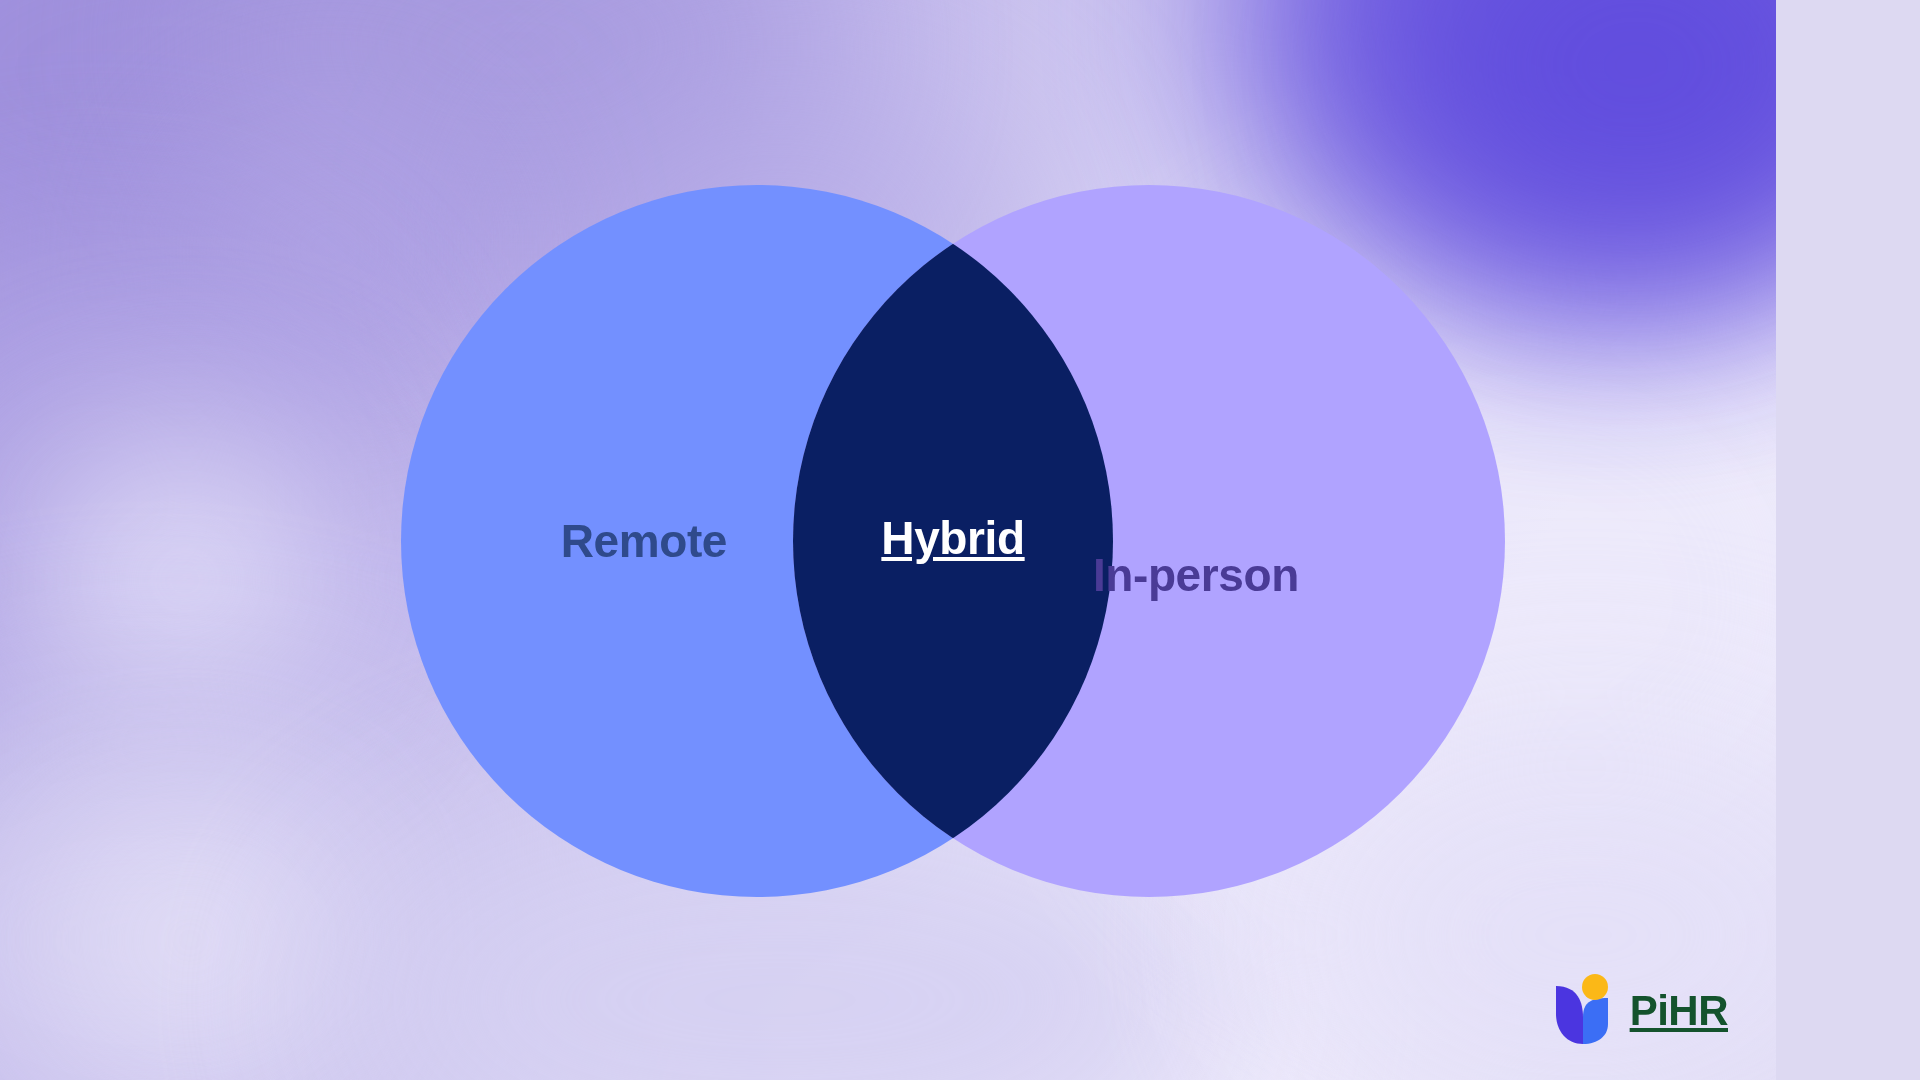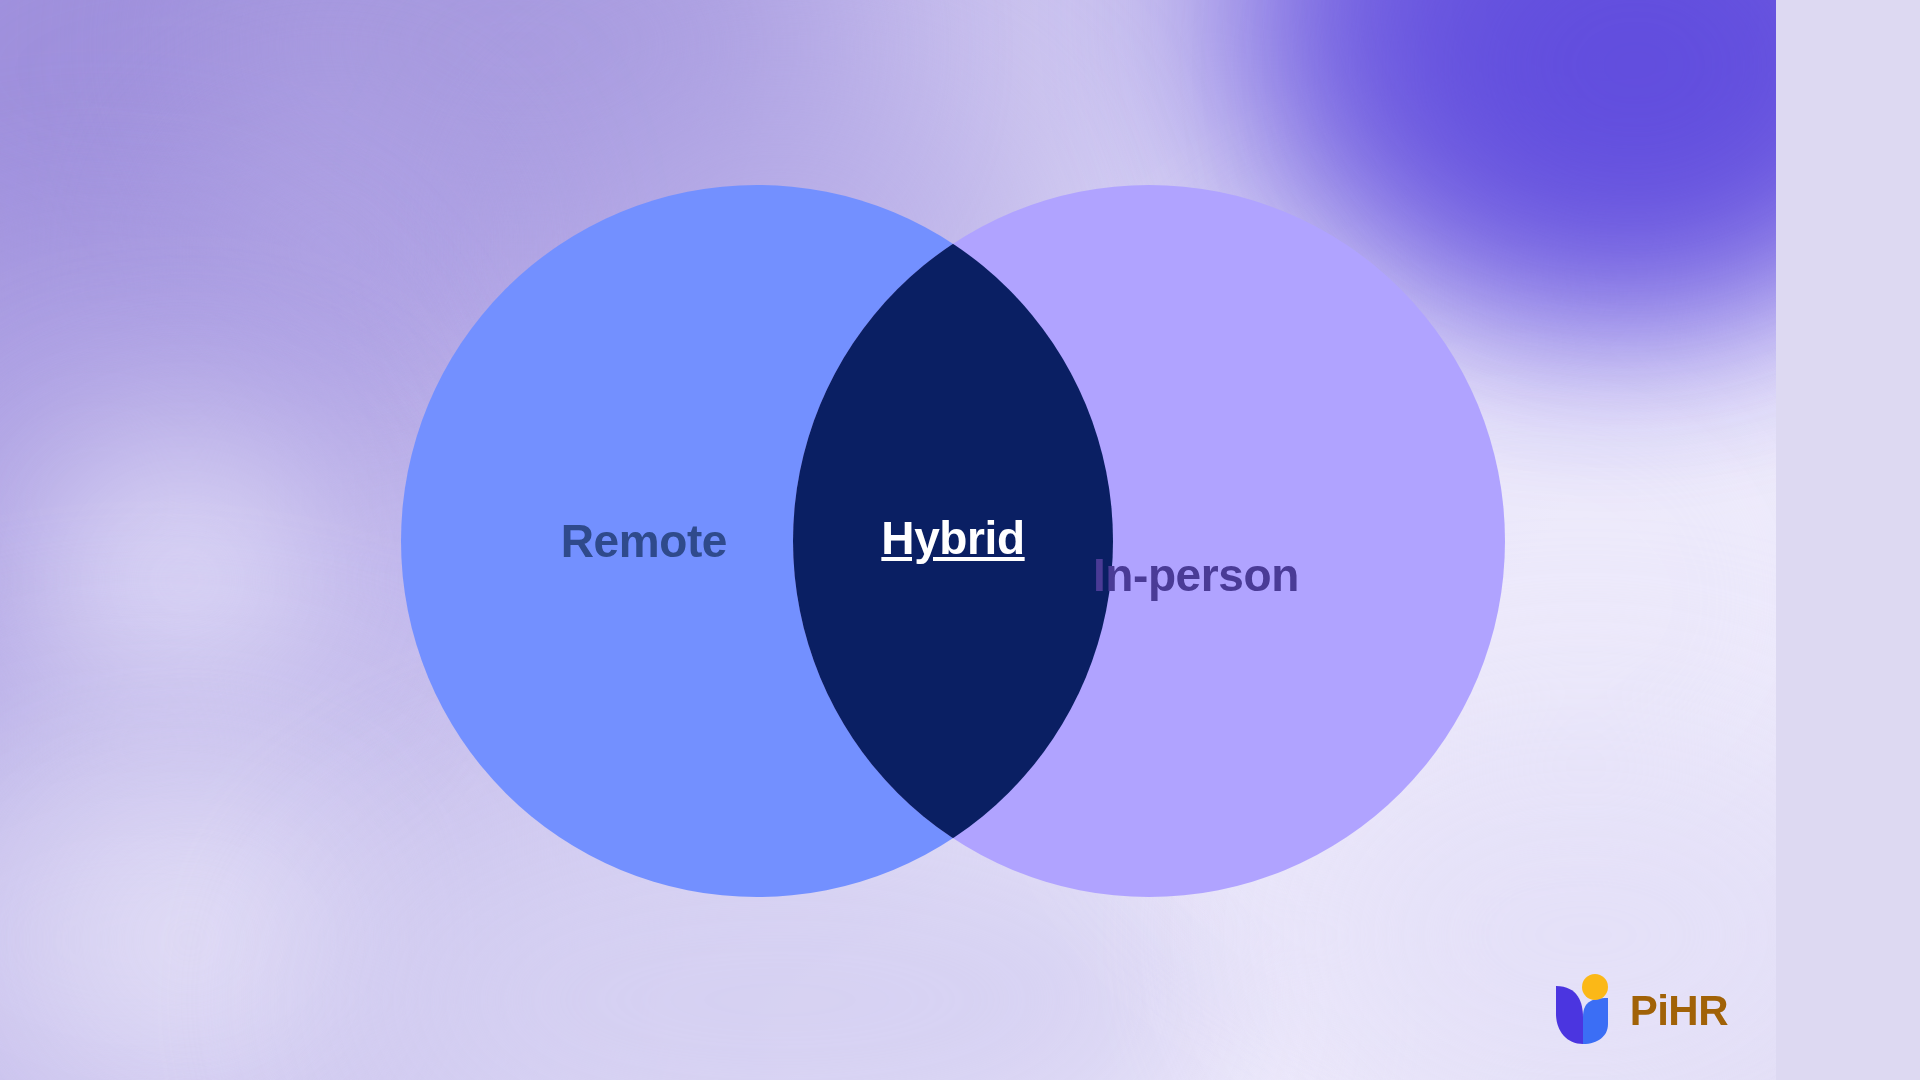--- a/index.html
+++ b/index.html
@@ -202,16 +202,16 @@
   <div class="venn-label" id="label-hybrid" style="left: 953px; top: 538px; color: rgb(255, 255, 255); text-decoration: underline;">Hybrid</div>
 
   <div class="venn-label" id="label-inperson" style="left: 1195.88px; top: 538px; color: rgb(74, 59, 150); margin-top: 37px;">In-person</div>
 
   <div id="logo">
     <svg width="62" height="74" viewBox="0 0 62 74">
       <path d="M4 12 C26 12 31 29 31 43 L31 70 C14 70 4 56 4 40 Z" fill="#4b35e0"></path>
       <path d="M31 43 C31 29 38 24 56 24 L56 50 C56 62 46 70 31 70 Z" fill="#3b6ef5"></path>
       <circle cx="43" cy="13" r="13" fill="#fbb817"></circle>
     </svg>
-    <span id="logo-wordmark" style="color: #a16207;">PiHR</span>
+    <span id="logo-wordmark" style="color: #14532d; text-decoration: underline;">PiHR</span>
   </div>
 
 </div>
 
 </body></html>

